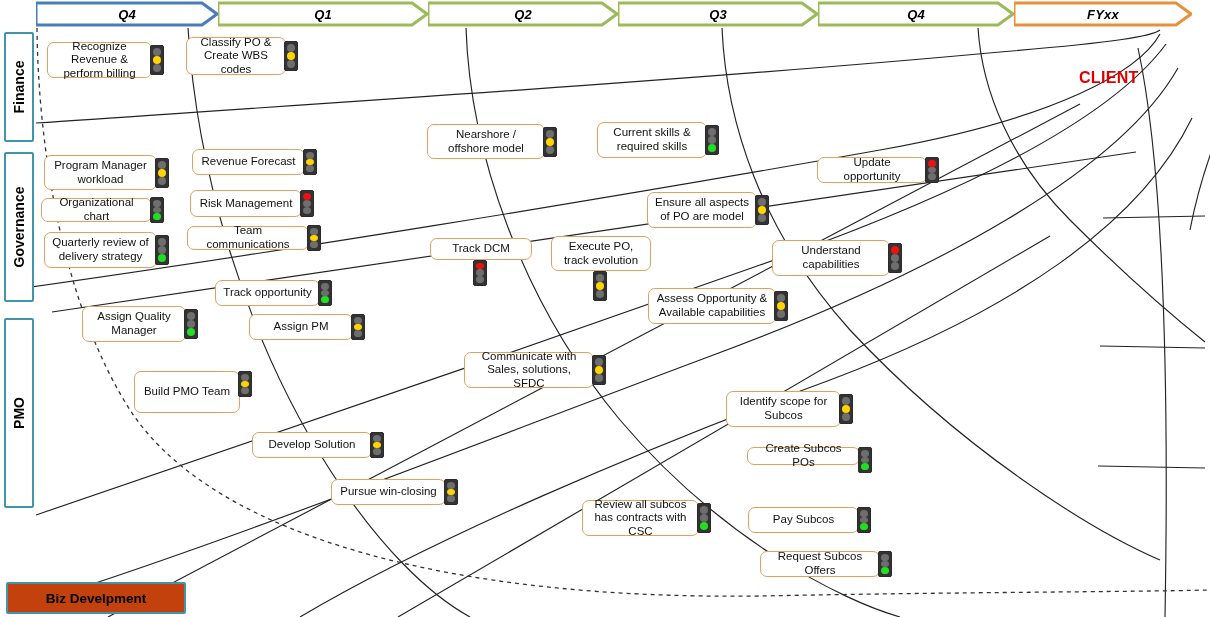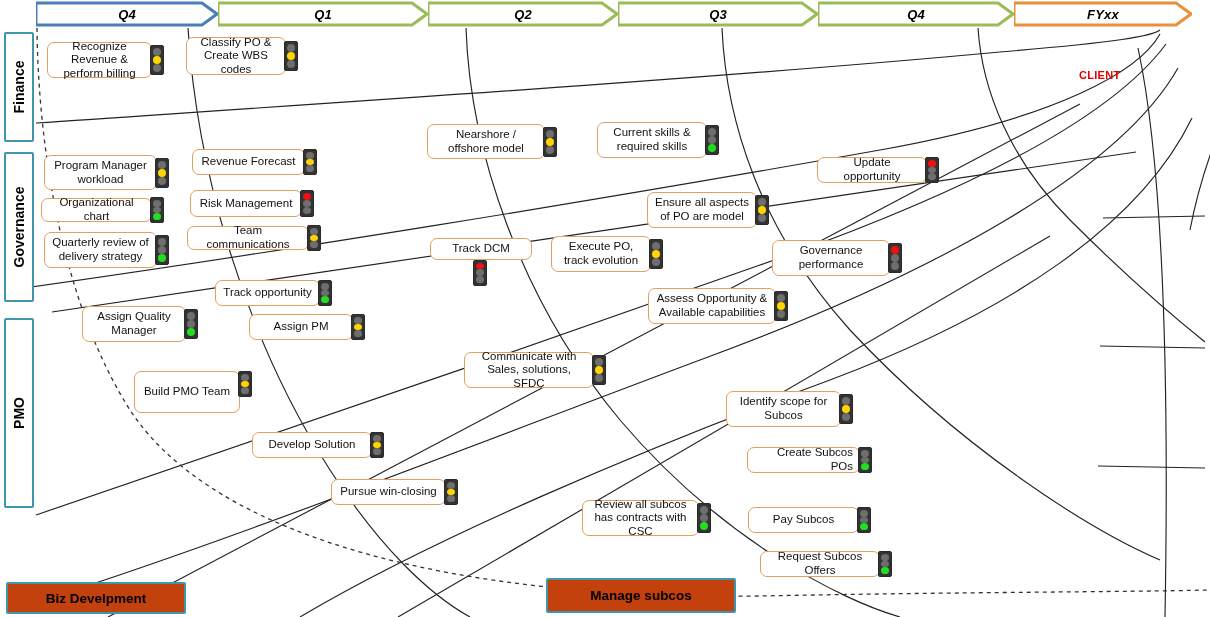--- a/index.html
+++ b/index.html
@@ -34,21 +34,21 @@
 
   
   .foot-box{
     position:absolute;border:2.5px solid #3f95ac;background:#c2410c;
     box-sizing:border-box;display:flex;align-items:center;justify-content:center;
     font-size:13.5px;font-weight:bold;border-radius:2px;
   }
 
   
   .client-tag{
-    position:absolute;color:#e00000;font-weight:bold;font-size:11px;
+    position:absolute;color:#e00000;font-weight:bold;font-size:16px;
     letter-spacing:.3px;
   }
 
   
   .task{
     position:absolute;display:flex;align-items:stretch;
   }
   .task .card{
     border:1px solid #e0a060;border-radius:7px;background:#fff;
     box-sizing:border-box;display:flex;align-items:center;justify-content:center;
@@ -145,21 +145,20 @@
 <div class="swim-label" style="left: 4px; top: 32px; width: 30px; height: 110px;">
       <div class="txt">Finance</div>
     </div>
     <div class="swim-label" style="left: 4px; top: 152px; width: 30px; height: 150px;">
       <div class="txt">Governance</div>
     </div>
     <div class="swim-label" style="left: 4px; top: 318px; width: 30px; height: 190px;">
       <div class="txt">PMO</div>
     </div>
     <div class="foot-box" style="left: 6px; top: 582px; width: 180px; height: 32px;">Biz Develpment</div>
-    <div class="foot-box" style="left: 546px; top: 578px; width: 190px; height: 35px;">Manage subcos</div>
     <div class="task" style="left: 47px; top: 42px; height: 36px;">
       <div class="card" style="width: 105px; height: 36px;">Recognize Revenue &amp; perform billing</div>
       <div class="light" style="height: 30px; align-self: center;">
         <i></i>
         <i class="on-amber"></i>
         <i></i>
       </div>
     </div>
     <div class="task" style="left: 186px; top: 37px; height: 38px;">
       <div class="card" style="width: 100px; height: 38px;">Classify PO &amp; Create WBS codes</div>
@@ -250,30 +249,30 @@
       </div>
     </div>
     <div class="task" style="left: 430px; top: 238px; height: 26px; flex-direction: column;">
       <div class="card" style="width: 102px; height: 26px;">Track DCM</div>
       <div class="light" style="height: 26px; align-self: center;">
         <i class="on-red"></i>
         <i></i>
         <i></i>
       </div>
     </div>
-    <div class="task" style="left: 551px; top: 236px; height: 36px;">
+    <div class="task" style="left: 551px; top: 236px; height: 36px; flex-direction: column;">
       <div class="card" style="width: 100px; height: 36px;">Execute PO, track evolution</div>
       <div class="light" style="height: 30px; align-self: center;">
         <i></i>
         <i class="on-amber"></i>
         <i></i>
       </div>
     </div>
     <div class="task" style="left: 772px; top: 240px; height: 36px;">
-      <div class="card" style="width: 118px; height: 36px;">Governance performance</div>
+      <div class="card" style="width: 118px; height: 36px;">Understand capabilities</div>
       <div class="light" style="height: 30px; align-self: center;">
         <i class="on-red"></i>
         <i></i>
         <i></i>
       </div>
     </div>
     <div class="task" style="left: 215px; top: 280px; height: 26px;">
       <div class="card" style="width: 105px; height: 26px;">Track opportunity</div>
       <div class="light" style="height: 26px; align-self: center;">
         <i></i>
@@ -331,21 +330,21 @@
     </div>
     <div class="task" style="left: 252px; top: 432px; height: 26px;">
       <div class="card" style="width: 120px; height: 26px;">Develop Solution</div>
       <div class="light" style="height: 26px; align-self: center;">
         <i></i>
         <i class="on-amber"></i>
         <i></i>
       </div>
     </div>
     <div class="task" style="left: 747px; top: 447px; height: 26px;">
-      <div class="card" style="width: 113px; height: 26px; text-align: right;">Create Subcos POs</div>
+      <div class="card" style="width: 113px; height: 18px;">Create Subcos POs</div>
       <div class="light" style="height: 26px; align-self: center;">
         <i></i>
         <i></i>
         <i class="on-green"></i>
       </div>
     </div>
     <div class="task" style="left: 331px; top: 479px; height: 26px;">
       <div class="card" style="width: 115px; height: 26px;">Pursue win-closing</div>
       <div class="light" style="height: 26px; align-self: center;">
         <i></i>

